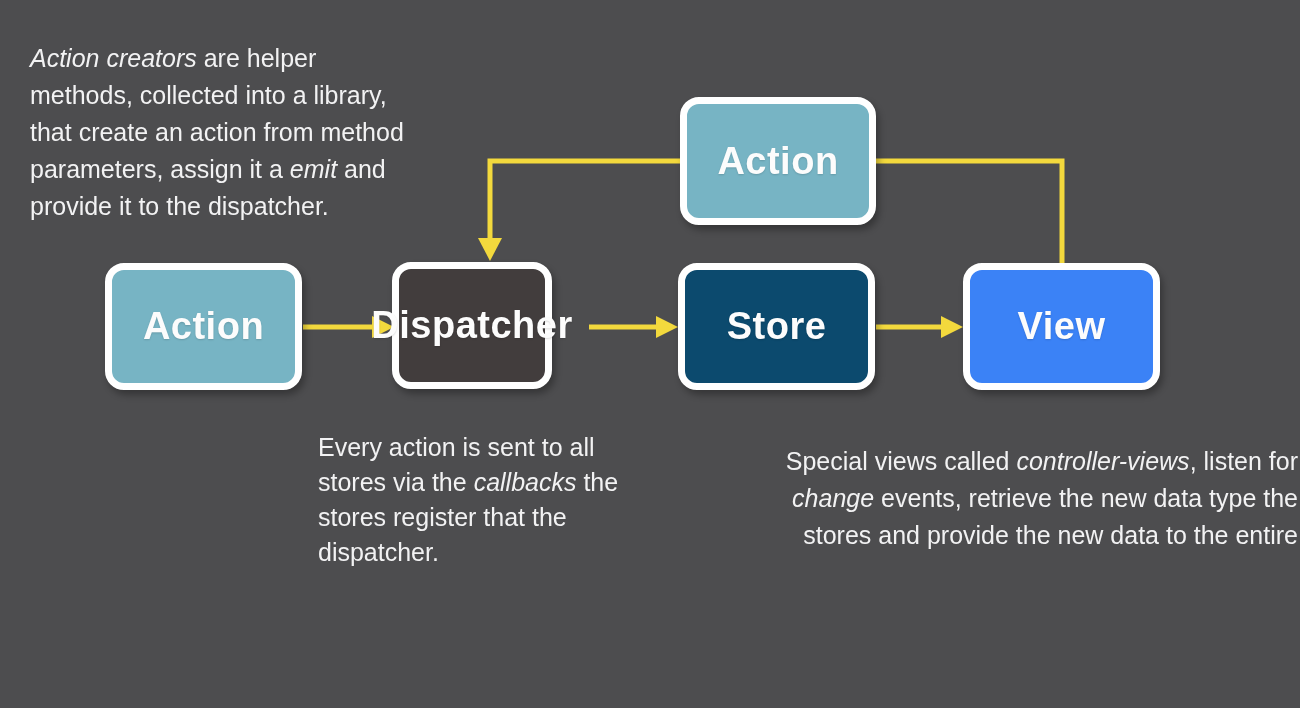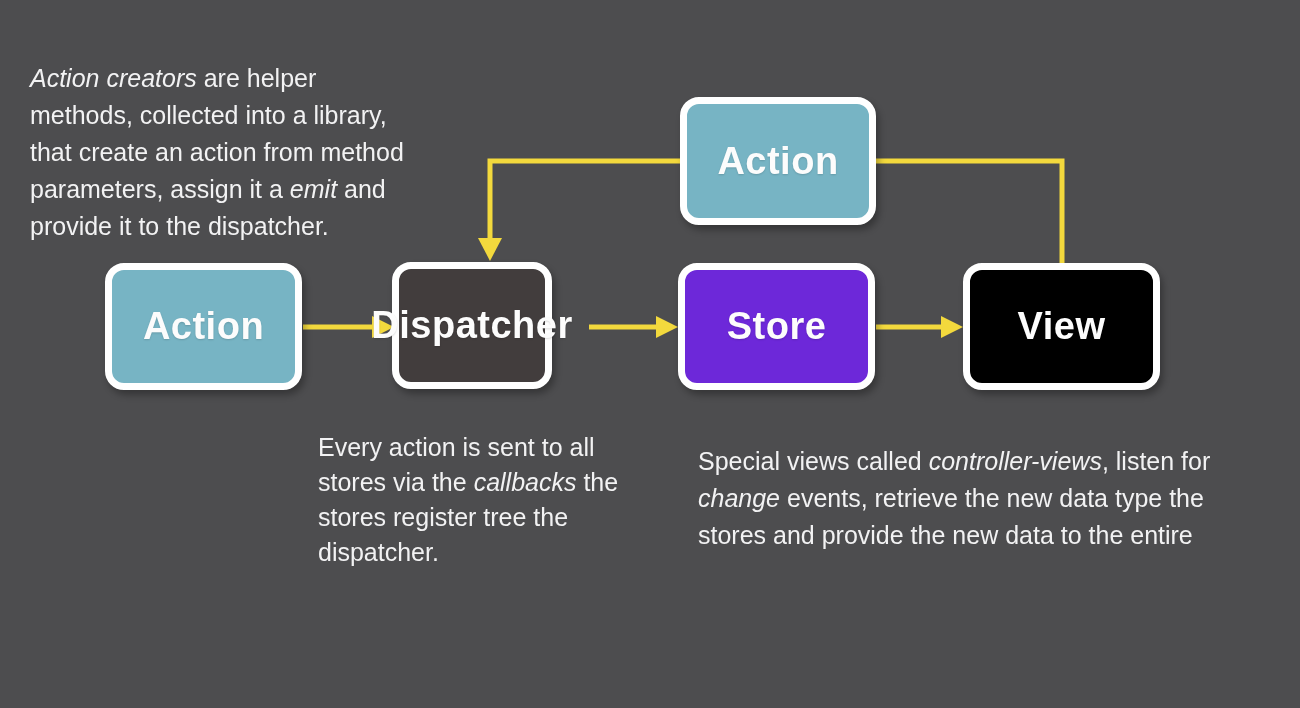--- a/index.html
+++ b/index.html
@@ -44,29 +44,29 @@
   .node-store        { left: 678px; top: 263px; width: 197px; height: 127px; }
   .node-view         { left: 963px; top: 263px; width: 197px; height: 127px; }
   .note {
     position: absolute;
     z-index: 2;
     color: #f2f2f3;
     font-size: 25px;
   }
   .note i { font-style: italic; }
   .note-action-creators {
-    left: 30px; top: 60px; width: 470px; line-height: 37px;
+    left: 30px; top: 40px; width: 470px; line-height: 37px;
   }
   .note-dispatcher {
     left: 318px; top: 430px; width: 370px; line-height: 35px;
   }
   .note-stores {
     left: 698px; top: 430px; width: 600px; line-height: 37px;
   }
-  .note-stores .para2 { margin-top: 13px; }
+  .note-stores .para2 { margin-top: 13px; text-align: right; }
 </style>
 </head>
 <body>
 
 <div class="canvas" style="background: rgb(77, 77, 79);">
 
   <svg class="arrow-layer" width="1300" height="708" viewBox="0 0 1300 708">
 
     <polyline points="1062,263 1062,161 490,161 490,241" fill="none" stroke-width="5" stroke="#f3d93d"></polyline>
     <polygon points="490,261 478,238 502,238" fill="#f3d93d"></polygon>
@@ -86,29 +86,29 @@
   </div>
 
   <div class="node node-action-left" style="background: rgb(119, 180, 196);">
     <span class="node-label">Action</span>
   </div>
 
   <div class="node node-dispatcher" style="background: rgb(66, 61, 61);">
     <span class="node-label">Dispatcher</span>
   </div>
 
-  <div class="node node-store" style="background: #6d28d9;">
+  <div class="node node-store" style="background: #0c4a6e;">
     <span class="node-label">Store</span>
   </div>
 
-  <div class="node node-view" style="background: #000000;">
+  <div class="node node-view" style="background: #3b82f6;">
     <span class="node-label">View</span>
   </div>
 
   <div class="note note-action-creators"><i>Action creators</i><span> are helper</span><br><span>methods, collected into a library,</span><br><span>that create an action from method</span><br><span>parameters, assign it a </span><i>emit</i><span> and</span><br><span>provide it to the dispatcher.</span></div>
 
-  <div class="note note-dispatcher"><span>Every action is sent to all</span><br><span>stores via the </span><i>callbacks</i><span> the</span><br><span>stores register tree the</span><br><span>dispatcher.</span></div>
+  <div class="note note-dispatcher"><span>Every action is sent to all</span><br><span>stores via the </span><i>callbacks</i><span> the</span><br><span>stores register that the</span><br><span>dispatcher.</span></div>
 
   <div class="note note-stores">
     <div class="para2"><span>Special views called </span><i>controller-views</i><span>, listen for</span><br><i>change</i><span> events, retrieve the new data type the</span><br><span>stores and provide the new data to the entire</span><br></div>
   </div>
 
 </div>
 
 </body></html>

